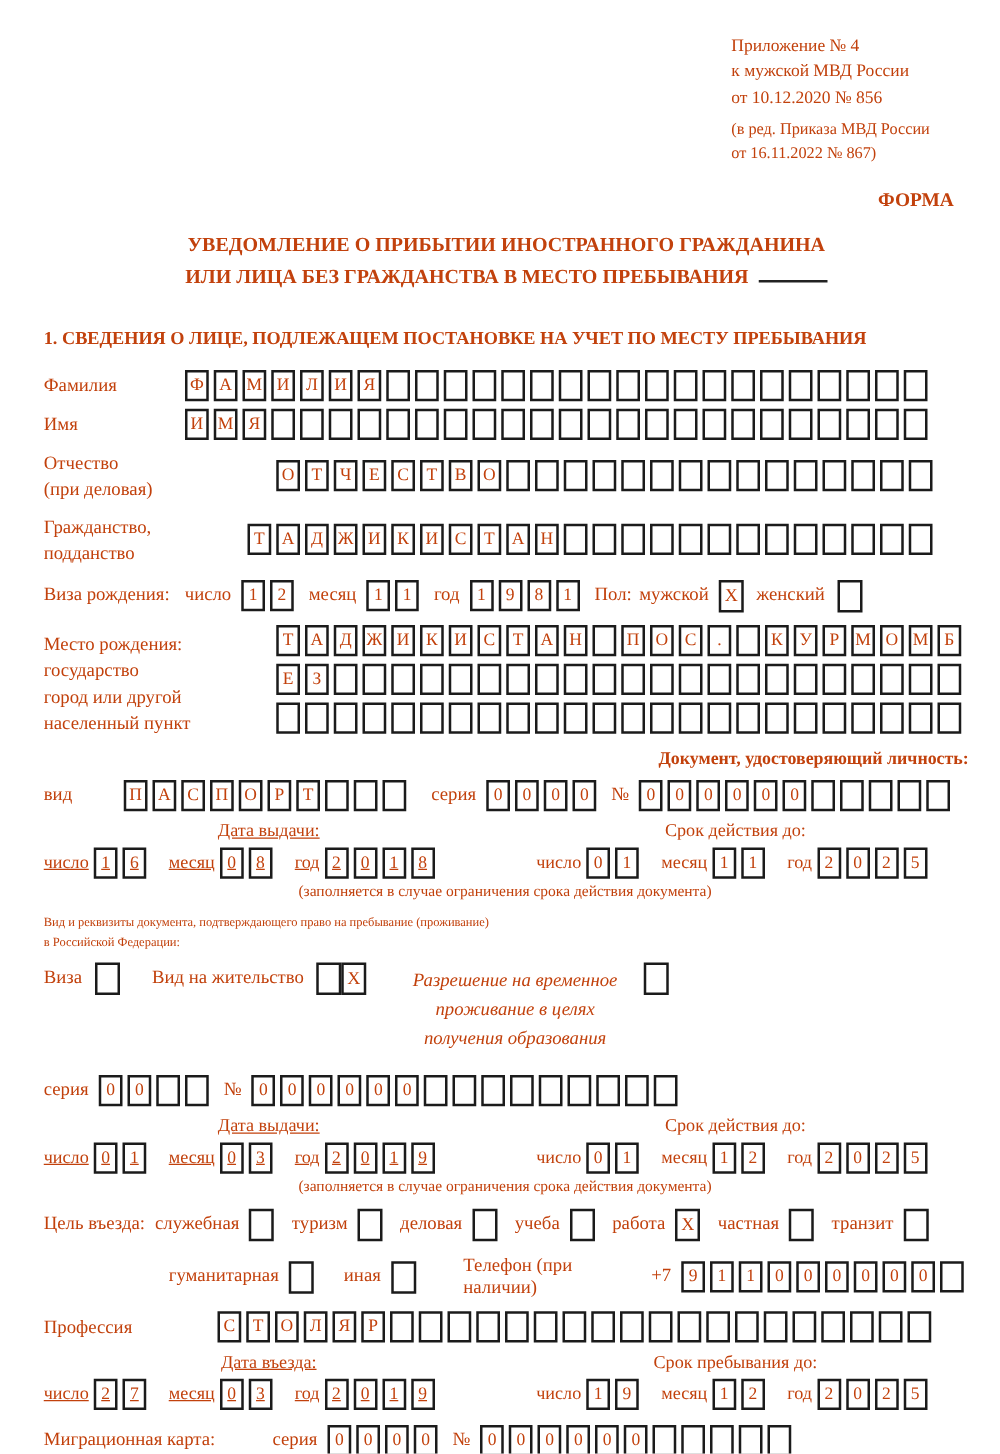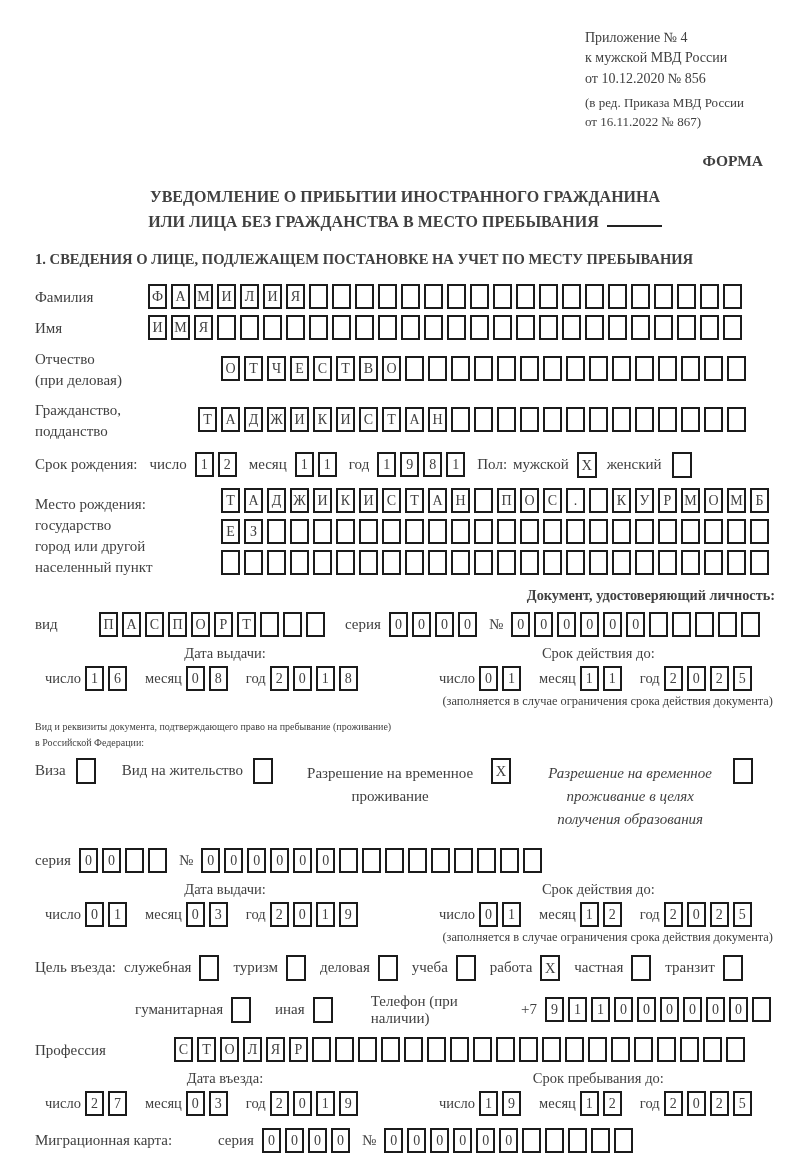--- a/index.html
+++ b/index.html
@@ -1,25 +1,25 @@
 <!DOCTYPE html>
 <html><head>
 <meta charset="utf-8">
 <style>
   html,body { margin:0; padding:0; background:#ffffff; }
   .page {
     position:relative; width:800px; height:1163px; box-sizing:border-box;
-    padding:28px 25px 0 35px; background:#ffffff; color:#404040;
+    padding:28px 25px 0 35px; background:#ffffff; color:#c2410c;
     font-family:"Liberation Serif", "DejaVu Serif", serif; font-size:15px;
     overflow:hidden;
   }
   .appendix { margin-left:550px; font-size:14px; line-height:1.45; }
   .appendix .amendment { margin-top:5px; font-size:13px; }
   .form-label { text-align:right; font-weight:bold; font-size:15.5px; margin:20px 12px 14px 0; }
-  .title { text-align:center; font-weight:bold; font-size:16px; line-height:1.6; margin-bottom:16px; }
+  .title { text-align:center; font-weight:bold; font-size:16px; line-height:1.6; margin-bottom:28px; }
   .blank-line { display:inline-block; width:55px; border-bottom:2px solid #222; height:14px; margin-left:8px; }
   .section-heading { font-weight:bold; font-size:14.6px; margin:14px 0 16px; }
 
   .crow { display:flex; align-items:center; margin-bottom:6px;gap:16px; }
   .lbl { flex-shrink:0; font-size:15px; line-height:1.4; padding-top:3px; }
   .w97 { width:97px; } .w170 { width:170px; } .w147 { width:147px; }
   .w123 { width:123px; }
   .lbl2 { display:block; }
   .cells { display:flex; flex-wrap:nowrap; }
   .cell {
@@ -34,28 +34,28 @@
 
   .inline-row { display:flex; align-items:center; flex-wrap:nowrap; }
   .inline-row .inl { margin:0 6px; flex-shrink:0; }
   .inline-row .inl.first { margin-left:0; }
   .inline-row .cells { margin:0 2px; }
 
   .doc-heading { text-align:right; font-weight:bold; font-size:14.3px; margin:2px 0 8px; }
 
   .dates { display:flex; margin-top:8px; }
   .dg { flex-shrink:0; }
-  .dg-left { width:360px; margin-left:10px; }
+  .dg-left { width:360px; margin-left:0;text-decoration:underline; }
   .dg-right { margin-left:34px; }
   .dg-h { text-align:center; font-size:14.5px; margin-bottom:4px; }
   .dg-line { display:flex; align-items:center; font-size:14.5px; }
   .dg-line .dlab { margin-right:4px; }
   .dg-line .gap { margin-left:12px; }
   .dg-line .cells { margin-right:2px; }
-  .note-right { text-align:right; font-size:12.4px; margin:3px 2px 10px 0; }
+  .note-right { text-align:center; font-size:12.4px; margin:3px 2px 10px 0; }
 
   .intro { font-size:10px; margin:10px 0 2px; line-height:1.65; }
   .permits { display:flex; align-items:flex-start; margin:6px 0 16px; }
   .permits .ptxt { padding-top:4px; margin-right:10px; flex-shrink:0; }
   .permits .wrapb { text-align:center; line-height:1.55; padding-top:4px; margin-right:10px; }
   .permits .w178 { width:182px; } .permits .w190 { width:186px;font-style:italic; }
   .permits .sp { margin-left:26px; }
 
   .purpose { display:flex; align-items:center; margin:10px 0 0; flex-wrap:nowrap; }
   .purpose .ptxt { margin-right:8px; flex-shrink:0; }
@@ -215,21 +215,21 @@
         <span class="cell"></span>
         <span class="cell"></span>
         <span class="cell"></span>
         <span class="cell"></span>
         <span class="cell"></span>
         <span class="cell"></span>
       </div>
   </div>
 
   <div class="inline-row" style="margin:10px 0 10px;">
-    <span class="inl first">Срок рождения:</span>
+    <span class="inl first">Виза рождения:</span>
     <span class="inl">число</span>
     <span class="cells">
         <span class="cell">1</span>
         <span class="cell">2</span>
       </span>
     <span class="inl">месяц</span>
     <span class="cells">
         <span class="cell">1</span>
         <span class="cell">1</span>
       </span>
@@ -426,21 +426,20 @@
   <div class="intro">
     <div>Вид и реквизиты документа, подтверждающего право на пребывание (проживание)</div>
     <div>в Российской Федерации:</div>
   </div>
 
   <div class="permits">
     <span class="ptxt">Виза</span>
     <span class="box"></span>
     <span class="ptxt sp">Вид на жительство</span>
     <span class="box"></span>
-    <span class="wrapb w178 sp">Разрешение на временное проживание</span>
     <span class="box">X</span>
     <span class="wrapb w190 sp">Разрешение на временное проживание в целях получения образования</span>
     <span class="box"></span>
   </div>
 
   <div class="inline-row">
     <span class="inl first">серия</span>
     <span class="cells">
         <span class="cell">0</span>
         <span class="cell">0</span>

